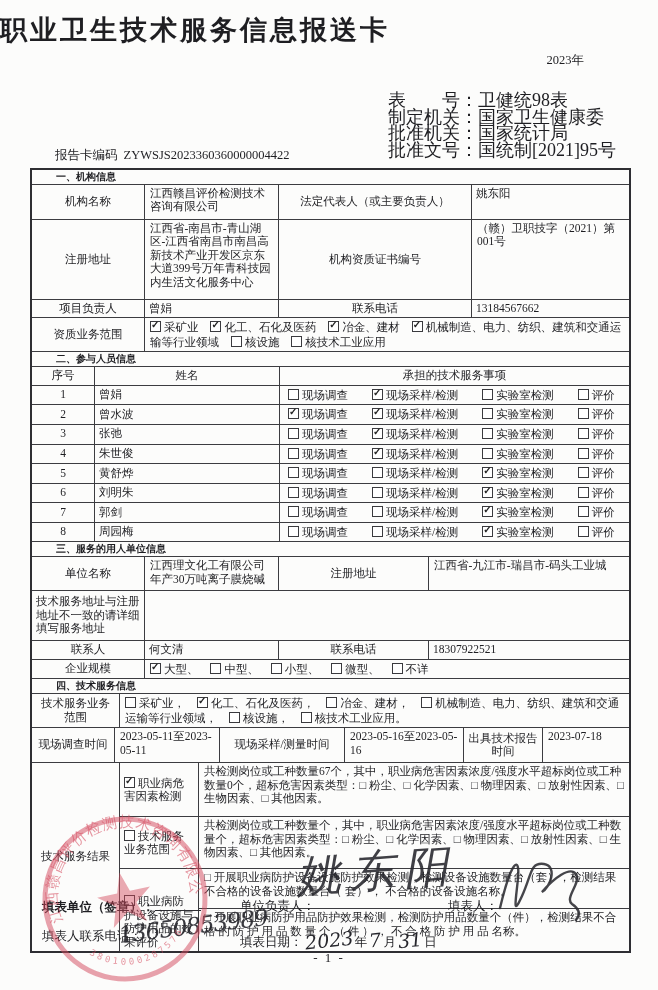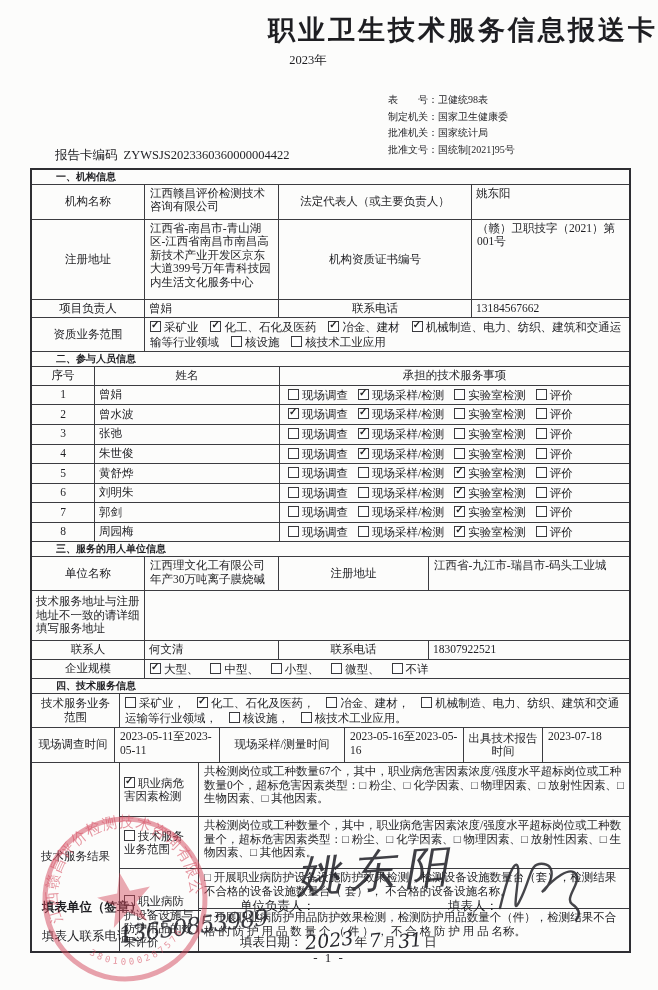--- a/index.html
+++ b/index.html
@@ -3,23 +3,23 @@
 <meta charset="utf-8">
 <style>
   html,body{margin:0;padding:0;}
   body{
     width:658px;height:990px;position:relative;background:#fcfcfb;
     font-family:"Liberation Serif","DejaVu Serif",serif;
     color:#1e1e22; overflow:hidden;
   }
   .abs{position:absolute;}
   
-  .doc-title{top:12px;left:0;width:658px;text-align:right;font-size:27px;font-weight:bold;letter-spacing:3px;}
-  .doc-year{top:52px;left:16px;width:584px;text-align:center;font-size:12.5px;}
-  .meta{top:92px;left:388px;font-size:10px;line-height:16.5px;}
+  .doc-title{top:12px;left:0;width:658px;text-align:left;font-size:27px;font-weight:bold;letter-spacing:3px;}
+  .doc-year{top:52px;left:0;width:584px;text-align:right;font-size:12.5px;}
+  .meta{top:92px;left:388px;font-size:18px;line-height:16.5px;}
   .meta .ml{display:inline-block;}
   .report-code{top:147px;left:55px;font-size:12.5px;}
   .report-code b{font-weight:normal;margin-left:6px;font-family:"Liberation Serif",serif;}
   
   #formtbl{left:30px;top:168px;width:601px;border:2px solid #2e2e33;font-size:11.5px;line-height:1.18;box-sizing:border-box;background:transparent;}
   .row{display:flex;border-bottom:1px solid #3c3c40;box-sizing:border-box;}
   .row.last{border-bottom:none;}
   .cell{border-right:1px solid #3c3c40;box-sizing:border-box;padding:2px 4px;display:flex;align-items:center;}
   .cell.lastc{border-right:none;}
   .lbl{justify-content:center;text-align:center;}
@@ -30,21 +30,21 @@
   .w113{flex:0 0 113px;} .w134{flex:0 0 134px;} .w193{flex:0 0 193px;} .w161{flex:0 0 161px;}
   .w63{flex:0 0 63px;} .w185{flex:0 0 185px;}
   .w150{flex:0 0 150px;}
   .w83{flex:0 0 83px;} .w105{flex:0 0 105px;} .w125{flex:0 0 125px;} .w119{flex:0 0 119px;} .w79{flex:0 0 79px;}
   .w88{flex:0 0 88px;}
   
   .cb{display:inline-block;width:9px;height:9px;border:1px solid #3a3a3e;margin-right:3px;position:relative;top:1px;background:#fff;}
   .cb.checked::after{content:"✓";position:absolute;left:0px;top:-3px;font-size:10px;font-weight:bold;color:#222;}
   .cbitem{display:inline;margin-right:9px;white-space:normal;}
   .cbwrap{display:block;padding:2px 5px;}
-  .svc{display:flex;gap:10px;padding-left:8px;}
+  .svc{display:flex;gap:24px;padding-left:8px;}
   .svc .cbitem{margin-right:0;white-space:nowrap;}
   .textcell{display:block;padding:2px 5px;}
   
   .foot{font-size:12.5px;}
   .underline{display:inline-block;width:46px;border-bottom:1px solid #2e2e33;height:12px;}
   .hand{font-family:"DejaVu Serif","Liberation Serif",serif;font-style:italic;color:#26262c;}
   .sign-head{top:842px;left:296px;font-size:44px;letter-spacing:10px;transform:rotate(-4deg);opacity:.88;font-weight:500;}
   .hand-phone{top:913px;left:118px;font-size:23px;transform:rotate(-7deg);letter-spacing:-1px;opacity:.9;}
   .hd{font-size:19px;display:inline-block;transform:rotate(-6deg);margin:0 2px;position:relative;top:1px;}
   .pageno{top:950px;left:0;width:658px;text-align:center;font-size:13px;letter-spacing:2px;}

